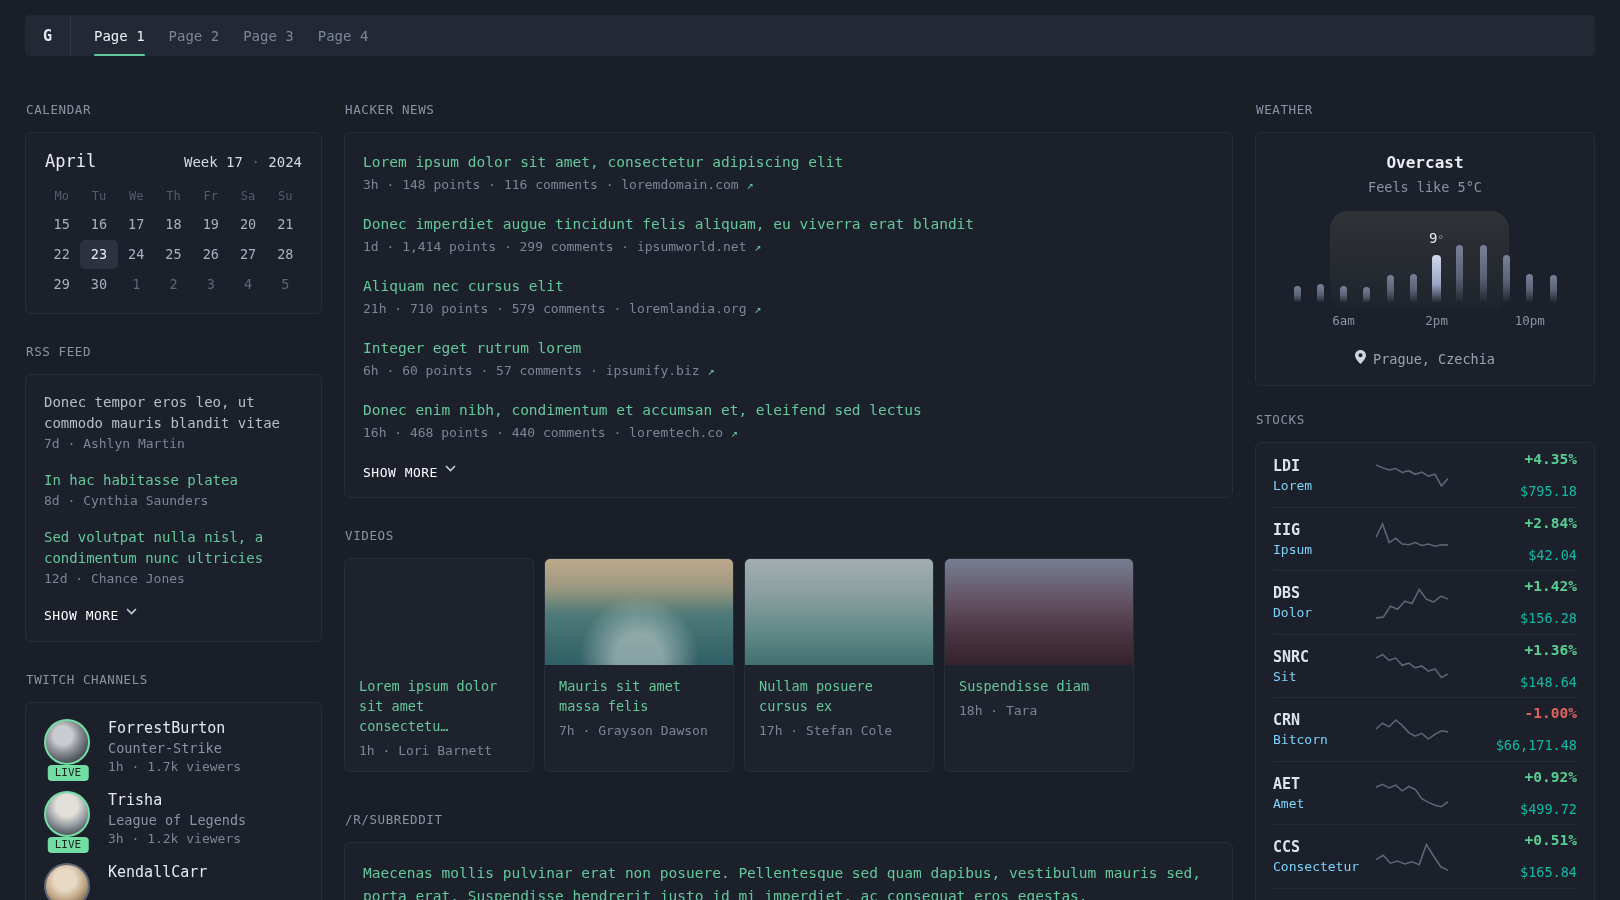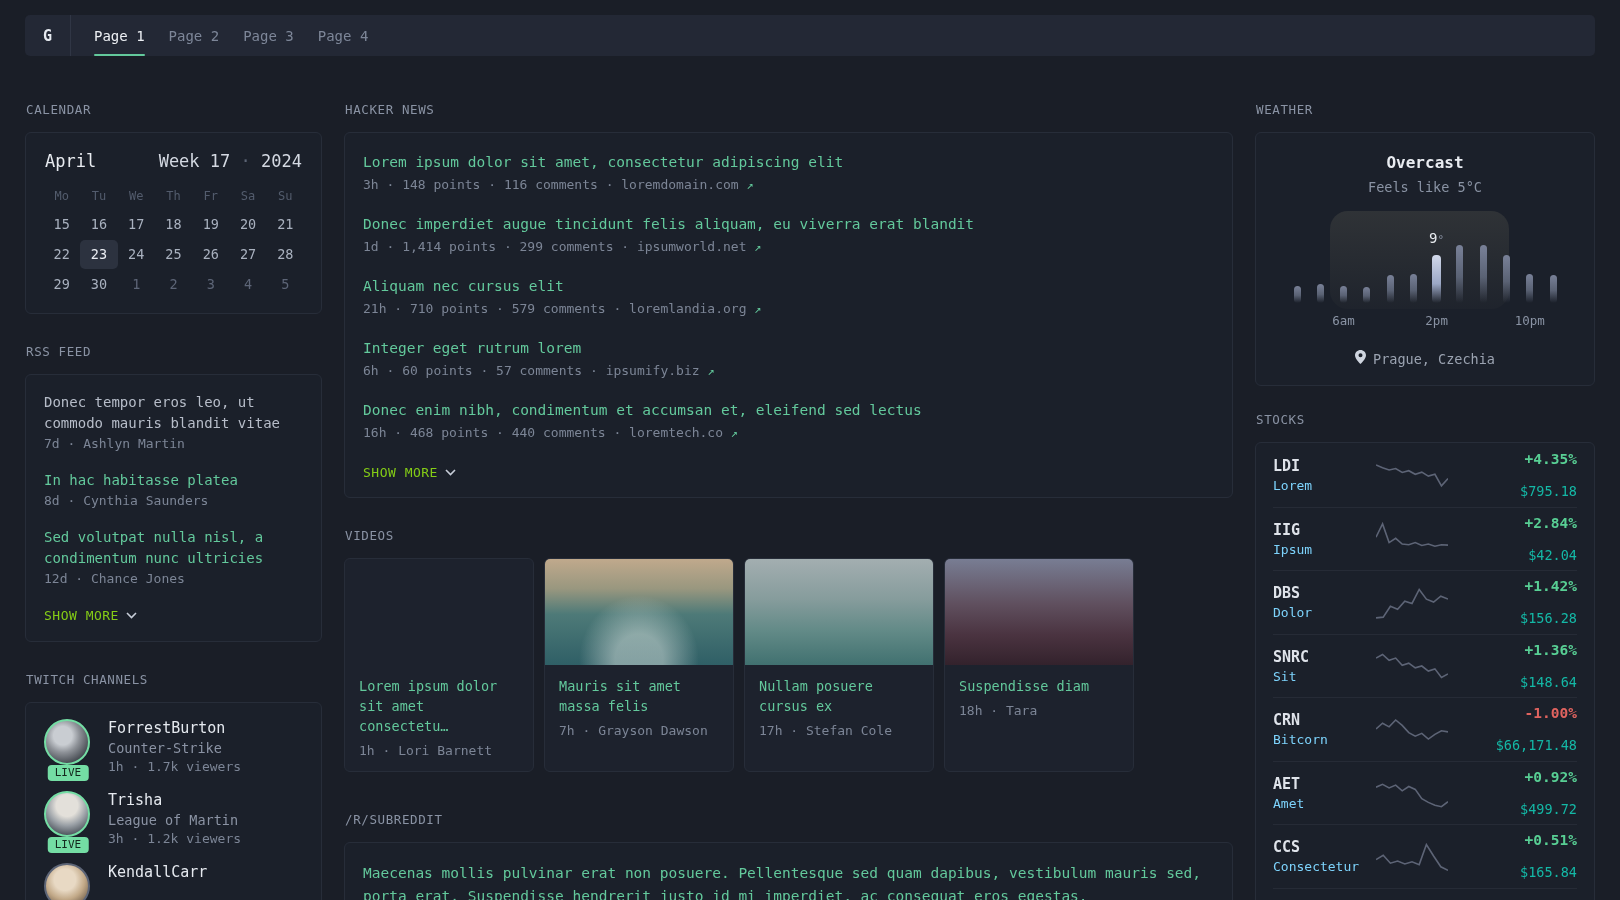--- a/index.html
+++ b/index.html
@@ -32,36 +32,36 @@
   .section-label { font-size:12.5px; letter-spacing:0.6px; color:#8a93a4; margin:16px 0 15px 1px; }
   .mt { margin-top:30px; }
   .mt-lg { margin-top:40px; }
 
   .card { background:#1b202a; border:1px solid #272d39; border-radius:6px; }
 
   
   .cal-card { padding:16px 17px 14px; }
   .cal-head { display:flex; justify-content:space-between; align-items:baseline; padding:2px 2px 0; }
   .cal-month { font-size:17px; color:#e9ecf1; }
-  .cal-week { font-size:17px; color:#d4d9e2; }
+  .cal-week { font-size:14px; color:#d4d9e2; }
   .cal-week .dot { color:#5c6475; }
   .cal-grid { display:grid; grid-template-columns:repeat(7,1fr); margin-top:13px; row-gap:1px; }
   .cal-cell { height:29px; line-height:29px; text-align:center; font-size:13.5px; color:#a9b1bf; }
   .cal-wd { font-size:12px; color:#535c6d; height:25px; line-height:25px; }
   .cal-cell.dim { color:#5d6577; }
   .cal-cell.sel { background:#2c323f; color:#e9ecf2; border-radius:5px; }
 
   
   .pad-card { padding:17px 18px; }
   .feed-item { margin-bottom:19px; }
   .feed-title { font-size:14px; line-height:21px; color:var(--accent); cursor:pointer; }
   .feed-title.visited { color:#b7bdc9; }
   .feed-meta { font-size:13px; color:#7c8596; margin-top:2px; }
-  .show-more { font-size:13px; letter-spacing:.5px; color:#84cc16; cursor:pointer;
-    display:inline-flex; align-items:center; gap:7px; margin-top:2px; }
+  .show-more { font-size:13px; letter-spacing:.5px; color:#ffffff; cursor:pointer;
+    display:inline-flex; gap:7px; margin-top:2px; }
   .chev svg { display:block; }
 
   
   .tw-card { padding:16px 18px 10px; }
   .tw-row { display:flex; gap:16px; margin-bottom:17px; }
   .tw-av-wrap { position:relative; width:48px; flex:none; }
   .tw-avatar { width:46px; height:46px; border-radius:50%; border:2px solid #5d6577; }
   .tw-avatar.live { border-color:var(--live); }
   .av-1 { background:radial-gradient(circle at 40% 35%, #c9cdd2 0 25%, #8e9298 45%, #3c4148 80%); }
   .av-2 { background:radial-gradient(circle at 50% 30%, #e3e0da 0 30%, #9aa0a6 55%, #454c55 85%); }
@@ -232,21 +232,21 @@
               <div class="tw-meta">1h · 1.7k viewers</div>
             </div>
           </div>
           <div class="tw-row">
             <div class="tw-av-wrap">
               <div class="tw-avatar av-2 live"></div>
               <div class="tw-live">LIVE</div>
             </div>
             <div>
               <div class="tw-name">Trisha</div>
-              <div class="tw-game">League of Martin</div>
+              <div class="tw-game">League of Legends</div>
               <div class="tw-meta">3h · 1.2k viewers</div>
             </div>
           </div>
           <div class="tw-row">
             <div class="tw-av-wrap">
               <div class="tw-avatar av-3"></div>
             </div>
             <div>
               <div class="tw-name">KendallCarr</div>
             </div>

